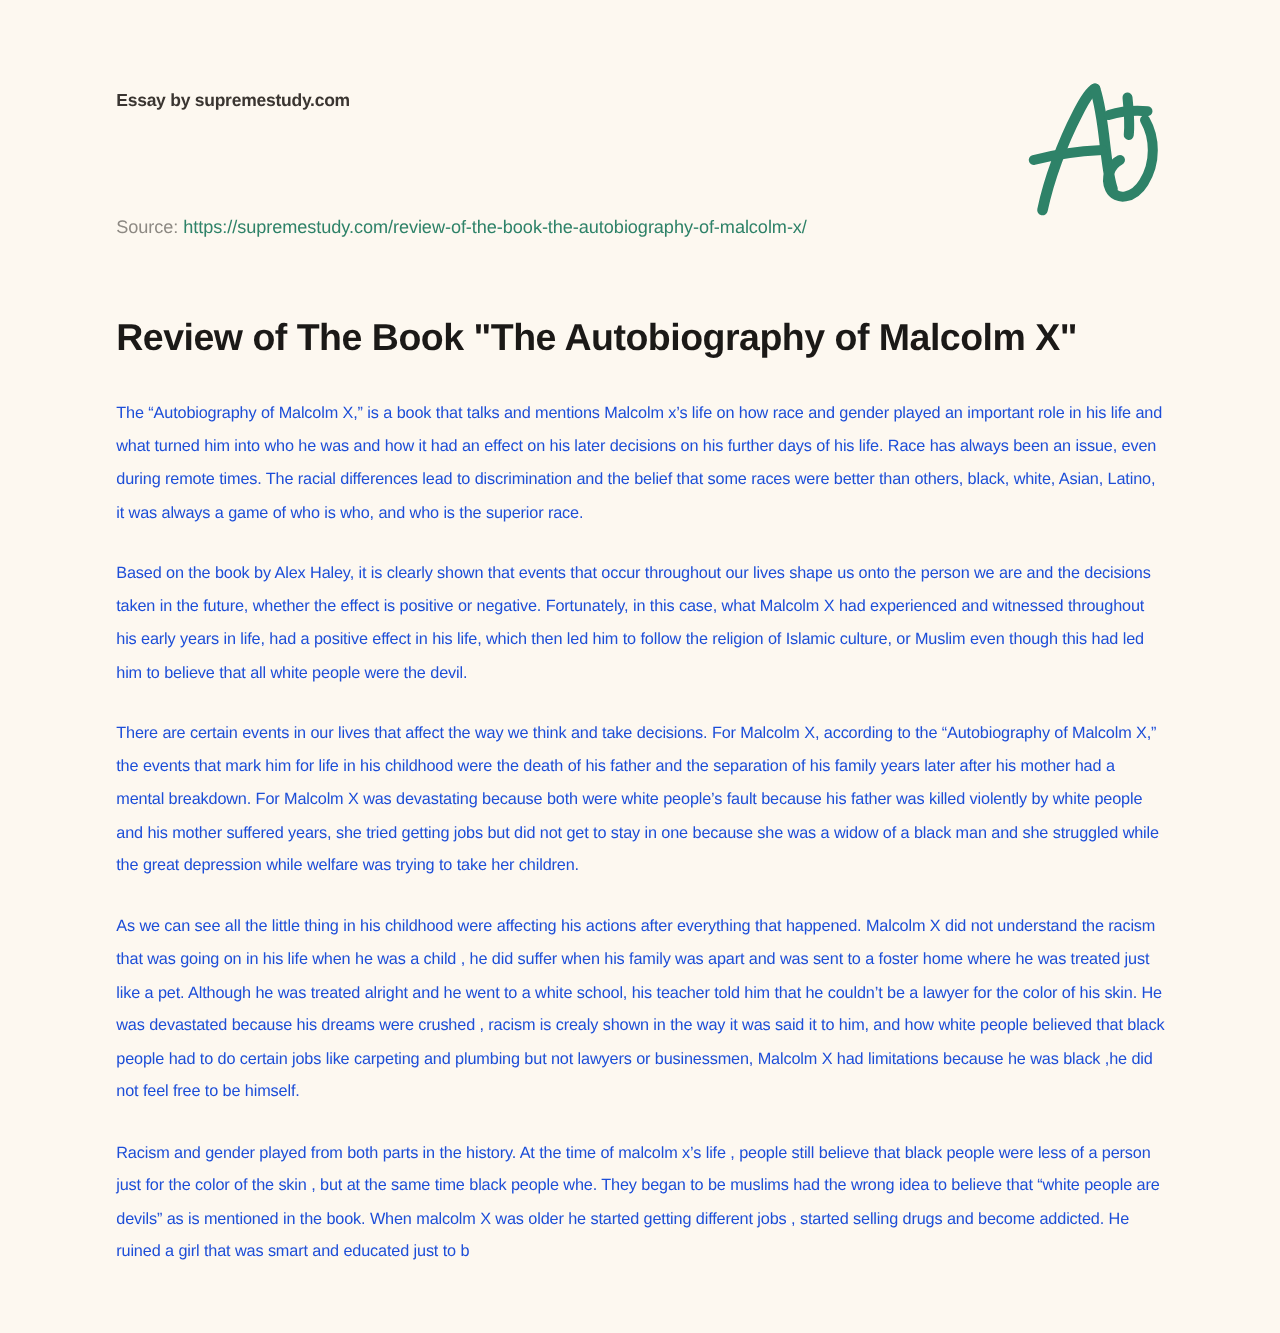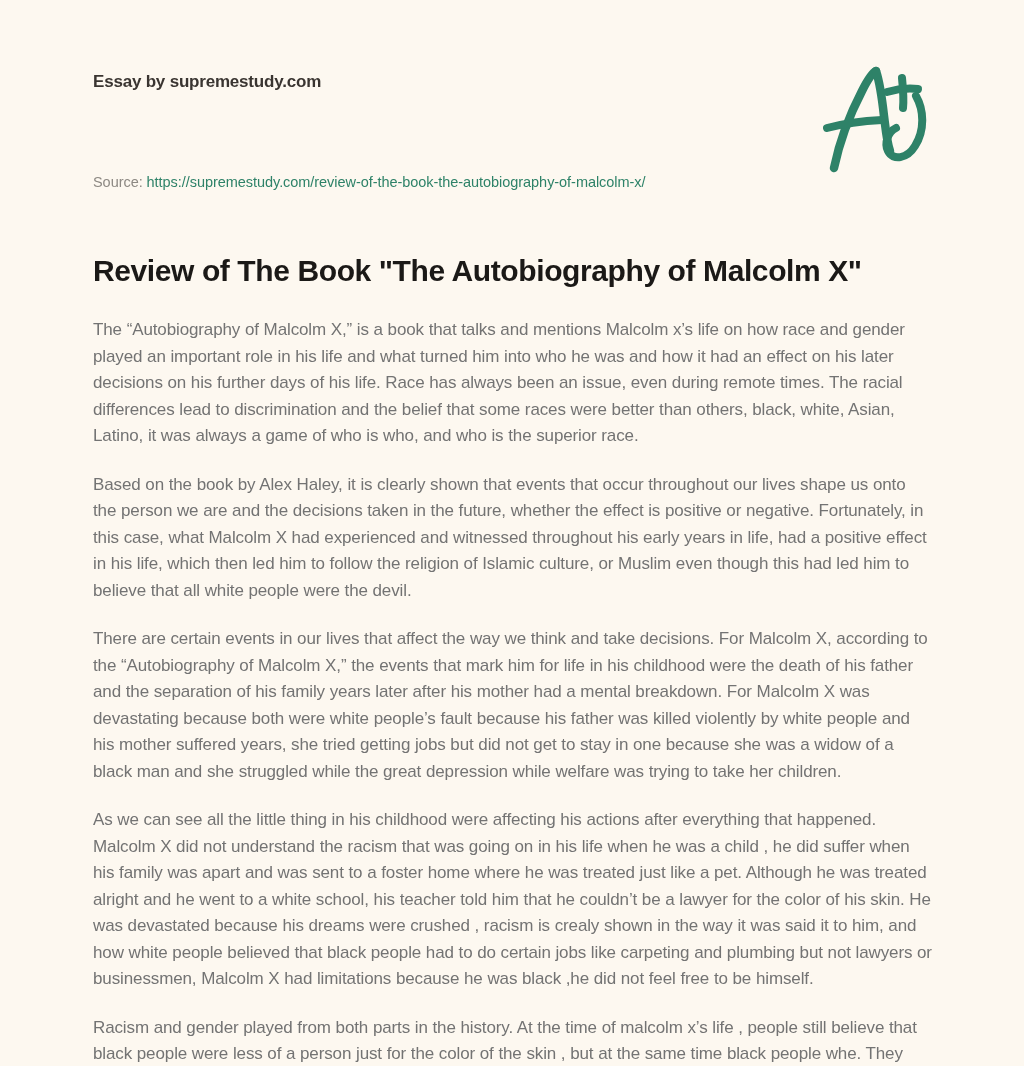--- a/index.html
+++ b/index.html
@@ -31,21 +31,21 @@
     top: 0;
     width: 1024px;
     height: 200px;
   }
 
   .essay-by {
     position: absolute;
     left: 93px;
     top: 72px;
     font-family: "Liberation Sans", sans-serif;
-    font-size: 17px;
+    font-size: 14px;
     font-weight: bold;
     letter-spacing: -0.2px;
     color: #3a3531;
     white-space: nowrap;
   }
 
   .source-line {
     position: absolute;
     left: 93px;
     top: 126px;
@@ -94,23 +94,23 @@
     white-space: nowrap;
   }
 
   .article-body {
     margin-top: 27px;
   }
 
   .article-body p {
     margin: 0 0 22px 0;
     font-family: "Liberation Sans", sans-serif;
-    font-size: 17px;
+    font-size: 13px;
     line-height: 26.5px;
-    color: #737373;
+    color: #1d4ed8;
     text-align: left;
     letter-spacing: -0.12px;
     word-spacing: 0.1px;
   }
 
   .article-body p:last-child {
     margin-bottom: 0;
   }
 </style>
 </head>

